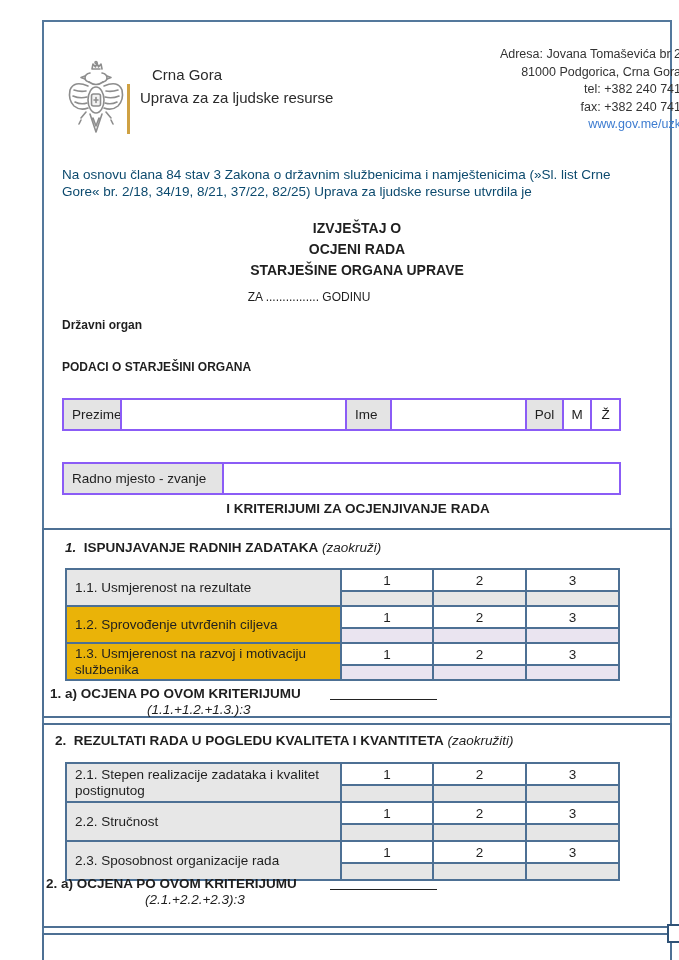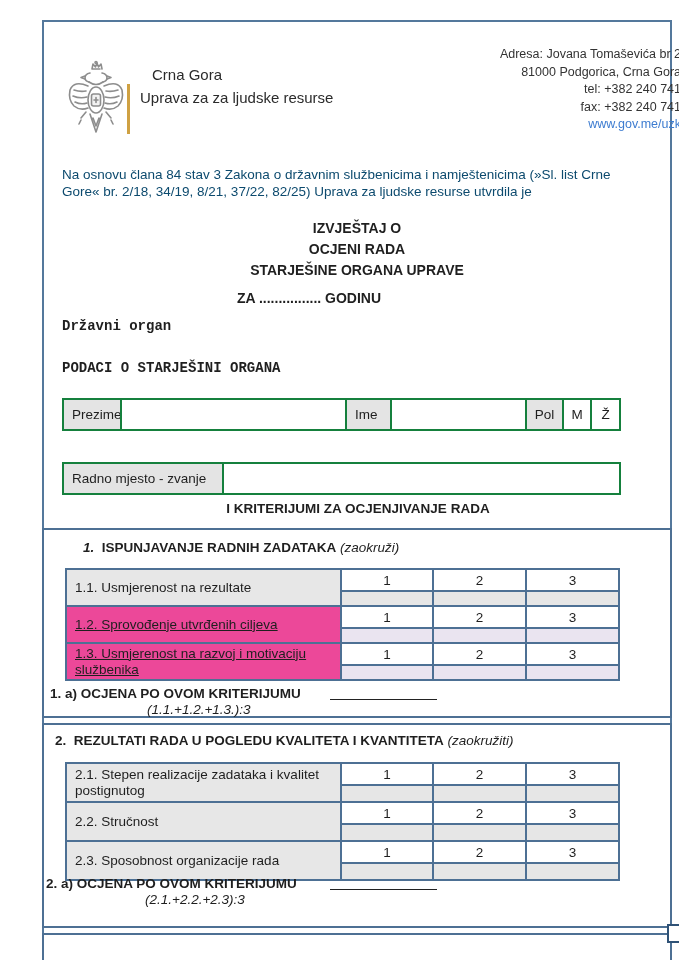--- a/index.html
+++ b/index.html
@@ -19,35 +19,35 @@
 
   
   .org-line{font-size:15px;color:#2b2b2b;white-space:nowrap;}
   .gold-rule{left:127px;top:84px;width:3px;height:50px;background:#cfa143;}
   .address{left:460px;top:46px;width:221px;text-align:right;font-size:12.5px;line-height:17.5px;color:#333;white-space:nowrap;z-index:3;}
   .address .link{color:#3d7cd0;}
 
   
   .intro{left:62px;top:166px;width:556px;font-size:13.5px;line-height:17px;color:#0c4a6e;}
   .title-wrap{left:42px;top:218px;width:630px;text-align:center;font-weight:bold;font-size:14px;line-height:21px;}
-  .year-line{left:42px;top:290px;width:534px;text-align:center;font-weight:bold;font-size:14px;}
-  .lbl-bold{font-weight:bold;font-size:14px;white-space:nowrap;font-family:Liberation Mono, monospace;}
+  .year-line{left:42px;top:290px;width:534px;text-align:center;font-weight:normal;font-size:12px;}
+  .lbl-bold{font-weight:bold;font-size:12px;white-space:nowrap;}
 
   
   table{border-collapse:collapse;table-layout:fixed;}
   .info-table{position:absolute;}
-  .info-table td{border:2px solid #15803d;font-size:13.5px;padding:0 0 0 8px;height:29px;vertical-align:middle;background:#fff;overflow:hidden;}
+  .info-table td{border:2px solid #8b5cf6;font-size:13.5px;padding:0 0 0 8px;height:29px;vertical-align:middle;background:#fff;overflow:hidden;}
   .info-table td.glabel{background:#e4e4e4;}
   .info-table td.center{text-align:center;padding:0;}
 
   
   .score-table{position:absolute;width:553px;}
   .score-table td{border:2px solid #4d7094;font-size:13.5px;overflow:hidden;}
   .score-table td.lbl{background:#e7e7e7;padding:1px 6px 1px 8px;vertical-align:middle;line-height:16px;}
-  .score-table td.lav{background:#ec4899;text-decoration:underline;}
+  .score-table td.lav{background:#eab308;}
   .score-table tr.num-row td.num{height:20px;background:#fff;text-align:center;vertical-align:middle;padding:0;}
   .score-table tr.emp-row td.emp{height:13px;background:#e6e6e6;padding:0;}
   .score-table tr.emp-row td.emplav{background:#eae4f0;}
   #table2.score-table tr.emp-row td.emp{height:15px;}
 
   .sec-heading{font-size:13.5px;white-space:nowrap;}
   .sec-heading .num-it{font-weight:bold;font-style:italic;}
   .sec-heading .num-b{font-weight:bold;}
   .sec-heading .head-b{font-weight:bold;}
   .sec-heading .note-i{font-style:italic;}
@@ -144,21 +144,21 @@
         <tr>
       <td class="glabel">Radno mjesto - zvanje</td>
       <td></td>
     </tr>
   </tbody>
     </table>
 
   <div class="abs crit-header">I KRITERIJUMI ZA OCJENJIVANJE RADA</div>
 
   <div class="abs section-box" id="sec1-box"></div>
-  <div class="abs sec-heading" style="left:83px;top:540px;">
+  <div class="abs sec-heading" style="left:65px;top:540px;">
     <span class="num-it">1.</span>&nbsp;
     <span class="head-b">ISPUNJAVANJE RADNIH ZADATAKA</span>
     <span class="note-i">(zaokruži)</span>
   </div>
 
   <table class="score-table" id="table1" style="left:65px;top:568px;padding-left:10px;">
     <colgroup>
         <col style="width:275px">
         <col style="width:92px">
         <col style="width:93px">

